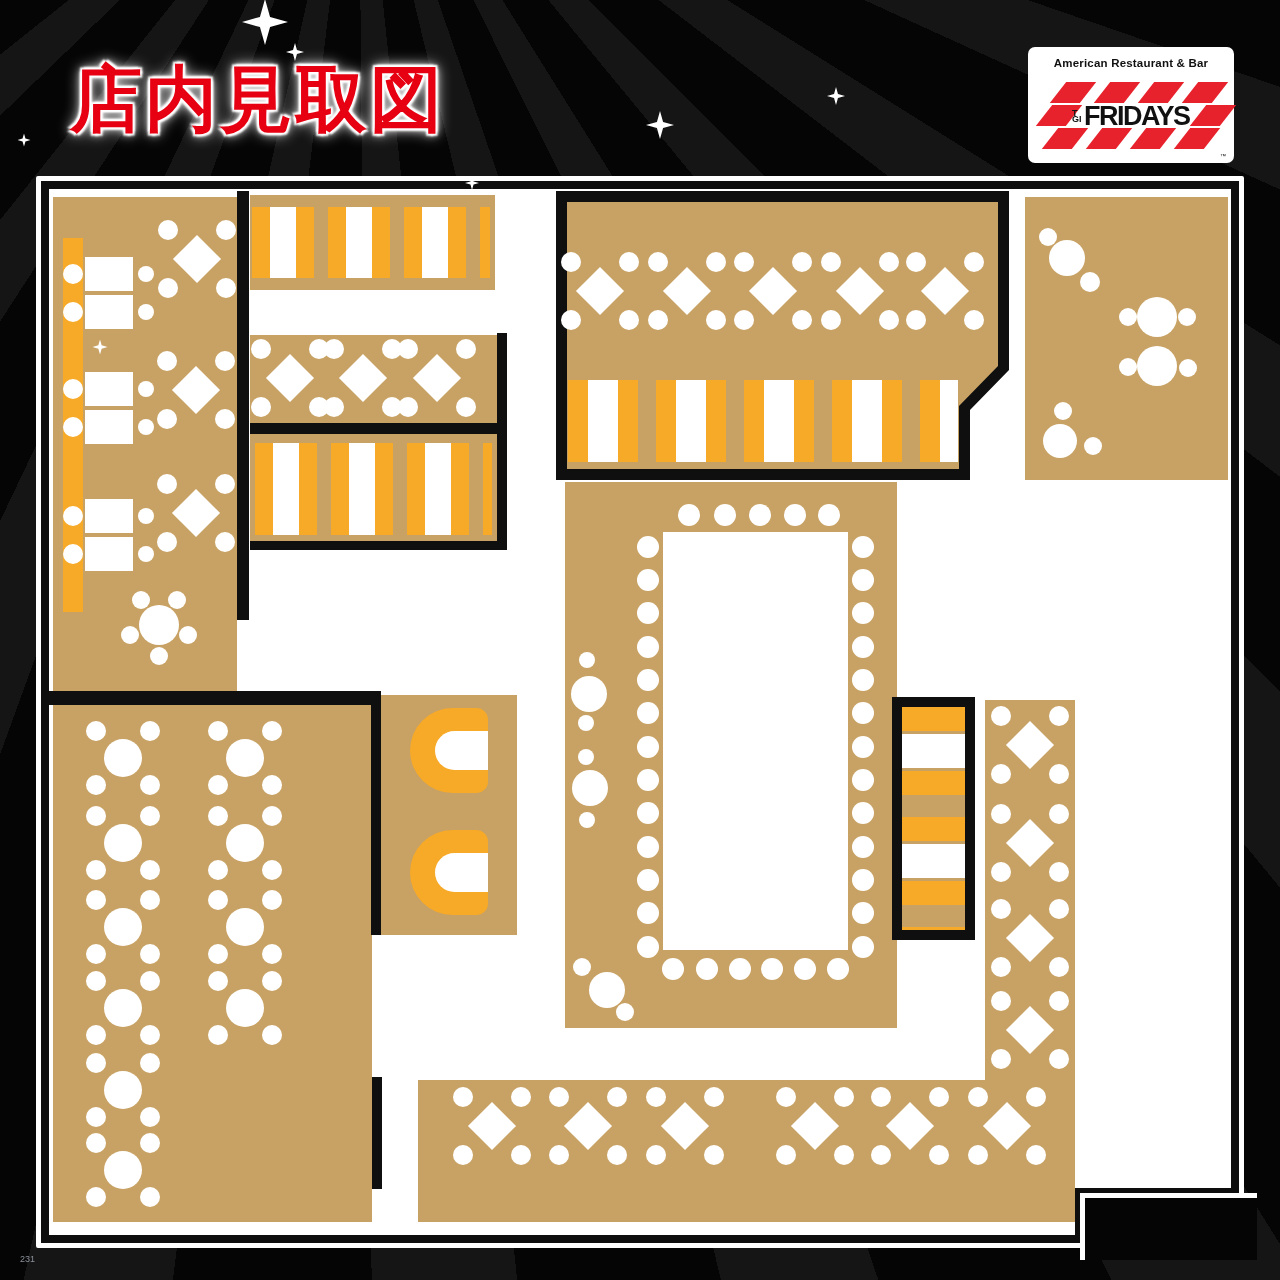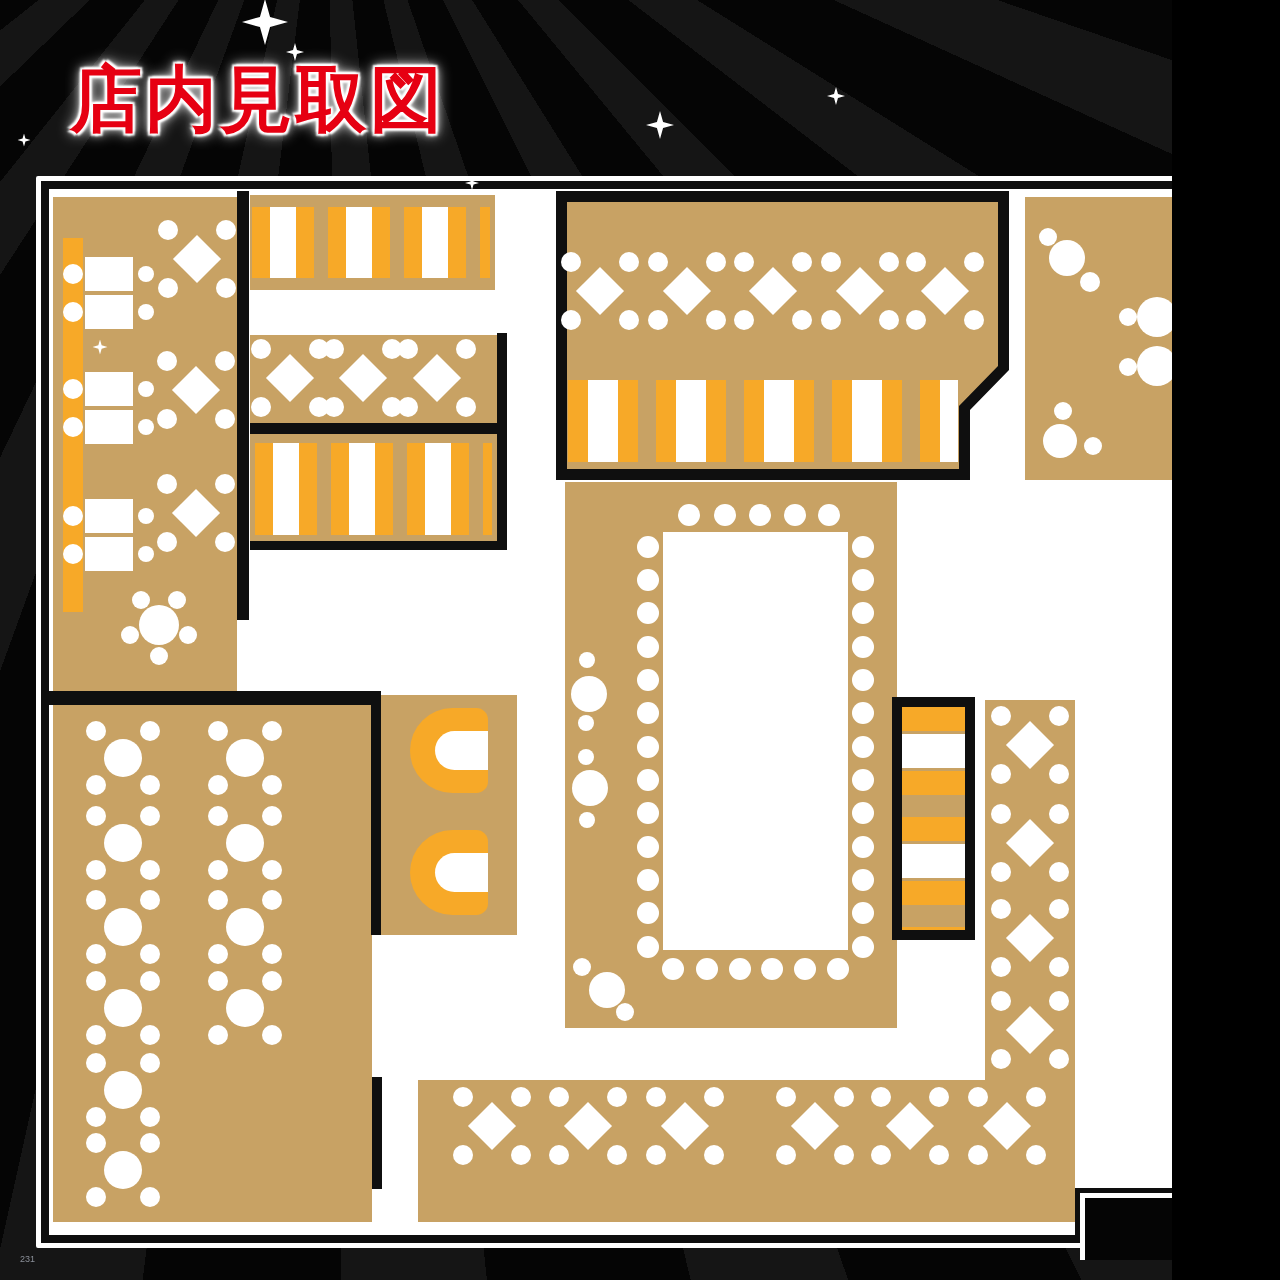--- a/index.html
+++ b/index.html
@@ -1,16 +1,16 @@
 <!DOCTYPE html>
 <html><head>
 <meta charset="utf-8">
 <style>
   html,body{margin:0;padding:0;background:#000;}
-  #stage{position:relative;width:1172px;height:1280px;overflow:hidden;
+  #stage{position:relative;width:1280px;height:1280px;overflow:hidden;
     font-family:"Liberation Sans",sans-serif;
     background-color:#050505;
     background-image:repeating-conic-gradient(from 96deg at 28% -18%, #151515 0deg 5.5deg, #050505 5.5deg 13deg);}
   
   #title{position:absolute;left:70px;top:52px;font-size:72px;font-weight:900;
     color:#e60012;letter-spacing:3px;z-index:6;
     font-family:"Liberation Sans","DejaVu Sans",sans-serif;
     text-shadow:0 0 4px #fff,0 0 9px #fff,0 0 16px #fff,2px 2px 2px #fff,-2px -2px 2px #fff,2px -2px 2px #fff,-2px 2px 2px #fff;}
   
   #logo{position:absolute;left:1028px;top:47px;width:206px;height:116px;background:#fff;
@@ -53,20 +53,39 @@
     border-top:5px solid #fff;border-left:5px solid #fff;z-index:5;}
   #footer-note{position:absolute;left:20px;top:1254px;font-size:9px;color:#8a8f98;z-index:6;}
 </style>
 </head>
 <body>
 
 <div id="stage">
 
   <div id="title">店内見取図</div>
 
+  <div id="logo">
+    <div id="logo-tagline">American Restaurant &amp; Bar</div>
+
+    <div class="pg" style="left:30px;top:35px;"></div>
+    <div class="pg" style="left:74px;top:35px;"></div>
+    <div class="pg" style="left:118px;top:35px;"></div>
+    <div class="pg" style="left:162px;top:35px;"></div>
+    <div class="pg" style="left:16px;top:58px;"></div>
+    <div class="pg" style="left:170px;top:58px;"></div>
+    <div class="pg" style="left:22px;top:81px;"></div>
+    <div class="pg" style="left:66px;top:81px;"></div>
+    <div class="pg" style="left:110px;top:81px;"></div>
+    <div class="pg" style="left:154px;top:81px;"></div>
+    <div id="logo-textrow">
+      <div id="logo-tgi">TGI</div>
+      <div id="logo-fridays">FRIDAYS</div>
+    </div>
+    <div id="logo-tm">™</div>
+  </div>
 
   <div id="plan"></div>
   <div id="floor"></div>
 
   <div class="zone" style="left:53px;top:197px;width:184px;height:494px;"></div>
   <div class="orange" style="left:63px;top:238px;width:20px;height:374px;"></div>
   <div class="zone" style="left:250px;top:195px;width:245px;height:95px;"></div>
   <div class="stripesV" style="left:252px;top:207px;width:238px;height:71px;"></div>
   <div class="zone" style="left:250px;top:335px;width:248px;height:88px;"></div>
   <div class="zone" style="left:250px;top:433px;width:247px;height:108px;"></div>

